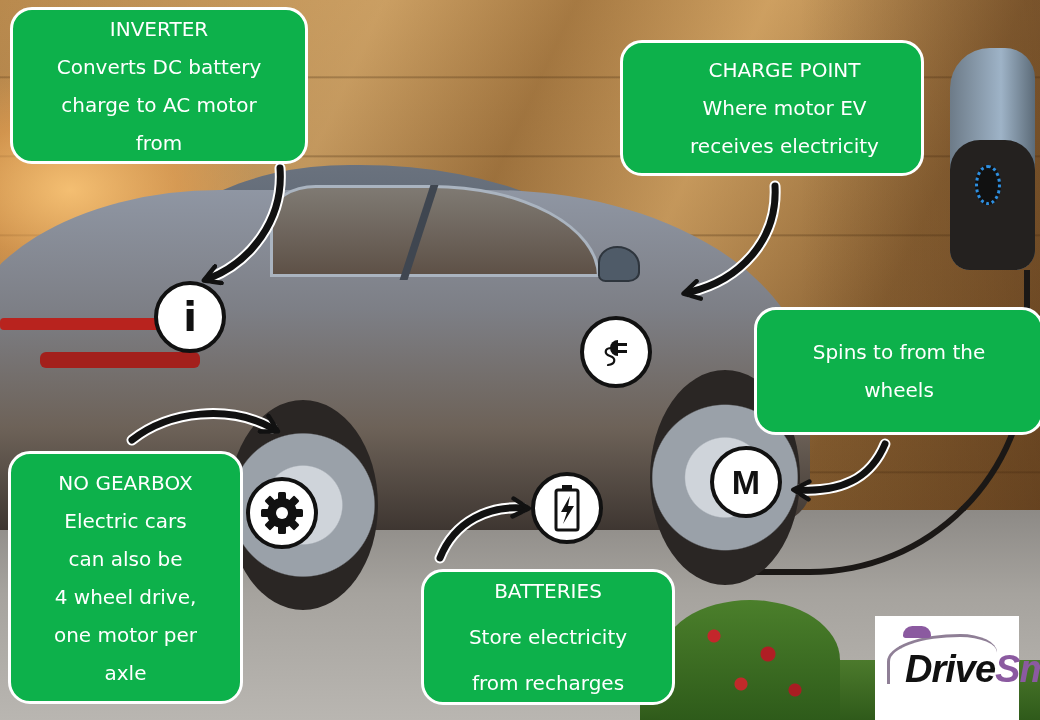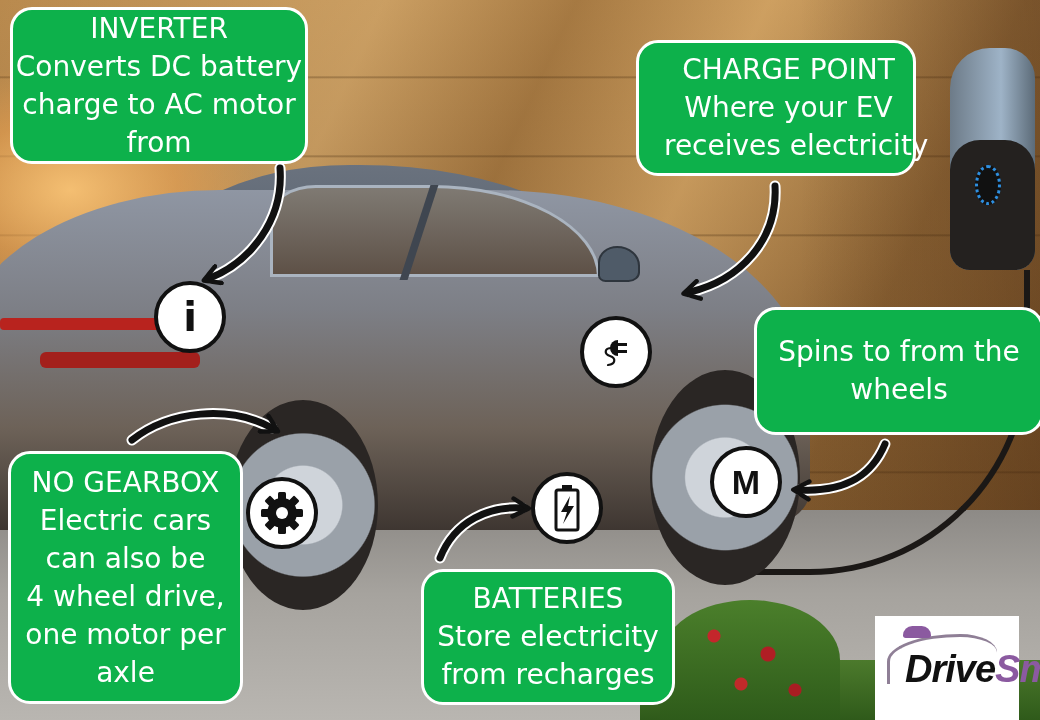--- a/index.html
+++ b/index.html
@@ -103,30 +103,30 @@
 
     
     .callout {
       position: absolute;
       background: #0db14b;
       border: 3px solid #ffffff;
       border-radius: 22px;
       color: #ffffff;
       text-align: center;
       font-family: "DejaVu Sans", sans-serif;
-      font-size: 28px;
+      font-size: 20px;
       line-height: 38px;
       display: flex; flex-direction: column; justify-content: center; 
     }
     .callout span { display: block; white-space: nowrap; }
     #callout-inverter { left: 10px; top: 7px; width: 298px; height: 157px; }
-    #callout-charge { left: 636px; top: 40px; width: 280px; height: 136px; padding-left: 25px; }
+    #callout-charge { left: 620px; top: 40px; width: 304px; height: 136px; padding-left: 25px; }
     #callout-motor { left: 754px; top: 307px; width: 290px; height: 128px; }
     #callout-gearbox { left: 8px; top: 451px; width: 235px; height: 253px; }
-    #callout-batteries { left: 421px; top: 569px; width: 254px; height: 136px; }
+    #callout-batteries { left: 421px; top: 569px; width: 254px; height: 136px; gap: 8px; }
 
     
     .badge {
       position: absolute;
       width: 72px; height: 72px;
       border-radius: 50%;
       background: #ffffff;
       border: 4px solid #111111;
       display: flex; align-items: center; justify-content: center;
       color: #111;
@@ -253,21 +253,21 @@
 
 <div class="callout" id="callout-inverter">
   <span>INVERTER</span>
   <span>Converts DC battery</span>
   <span>charge to AC motor</span>
   <span>from</span>
 </div>
 
 <div class="callout" id="callout-charge">
   <span>CHARGE POINT</span>
-  <span>Where your EV</span>
+  <span>Where motor EV</span>
   <span>receives electricity</span>
 </div>
 
 <div class="callout" id="callout-motor">
   <span>Spins to from the</span>
   <span>wheels</span>
 </div>
 
 <div class="callout" id="callout-gearbox">
   <span>NO GEARBOX</span>

